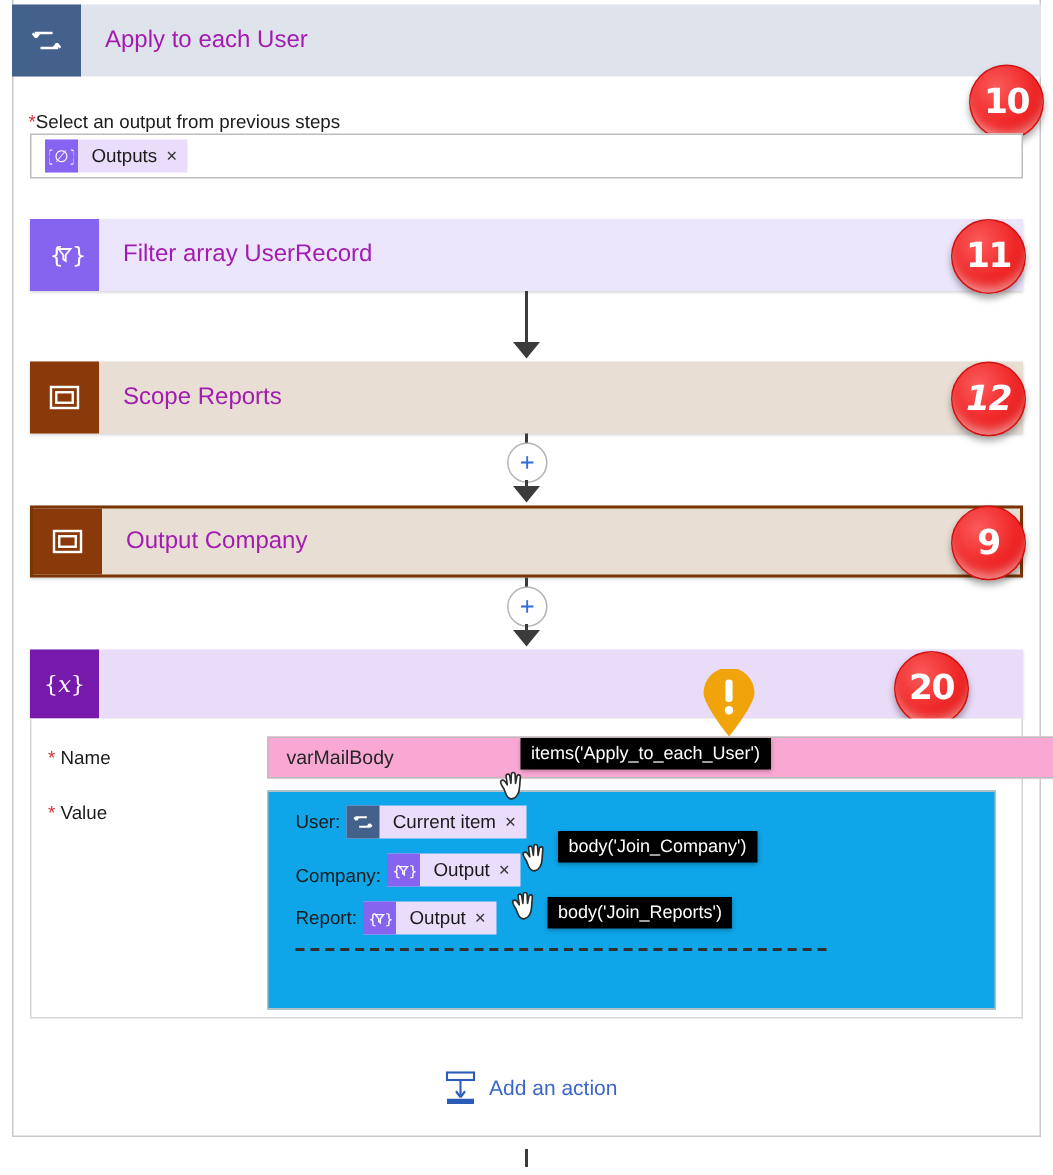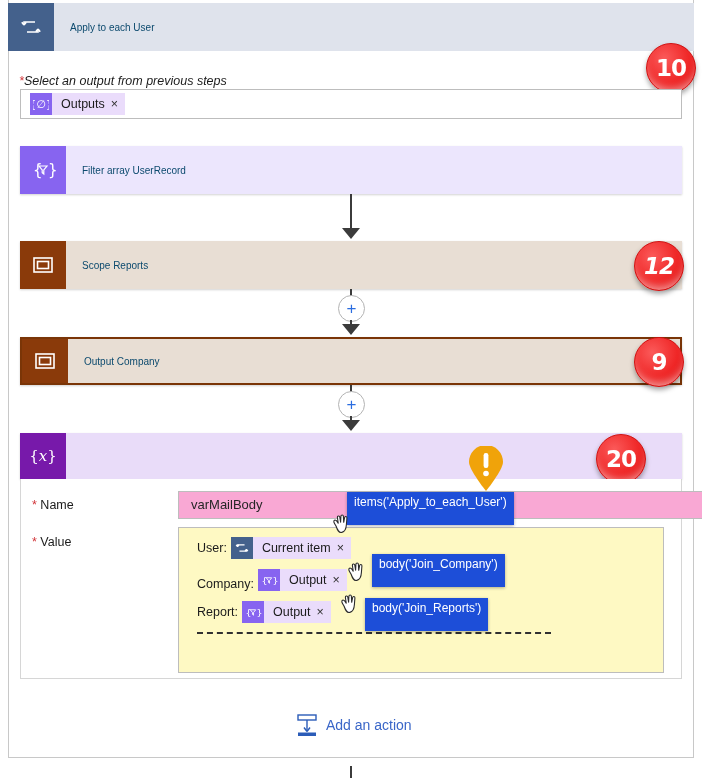--- a/index.html
+++ b/index.html
@@ -18,21 +18,21 @@
   .loop-shell{
     position:absolute;left:8px;top:-4px;width:686px;height:762px;
     border:1px solid #c8c8c8;background:#ffffff;box-sizing:border-box;
   }
   .stub-bottom{position:absolute;left:350px;top:766px;width:2px;height:12px;background:#3b3b3b;}
 
   
   .card{position:absolute;display:flex;align-items:center;box-sizing:border-box;
         box-shadow:0 1px 2px rgba(0,0,0,.18);}
   .card .ico{width:46px;height:100%;flex:0 0 46px;display:flex;align-items:center;justify-content:center;}
-  .card .title{padding-left:16px;font-size:10px;color:#0c4a6e;white-space:nowrap;}
+  .card .title{padding-left:16px;font-size:16px;color:#a21caf;white-space:nowrap;}
 
   .header-card{left:8px;top:3px;width:686px;height:48px;background:#dfe3ec;border:0;box-shadow:none;}
   .header-card .ico{background:#44618c;}
 
   .filter-card{left:20px;top:146px;width:662px;height:48px;background:#ece6fd;}
   .filter-card .ico{background:#8764f0;}
 
   .scope-reports{left:20px;top:241px;width:662px;height:48px;background:#e8ded4;}
   .scope-reports .ico{background:#8a3a0a;}
 
@@ -52,21 +52,21 @@
     background:radial-gradient(circle at 36% 30%, #fb5a5a 0%, #ef2626 55%, #d81414 100%);
     color:#fff;font-size:23px;font-weight:bold;
     display:flex;align-items:center;justify-content:center;
     border:1px solid #cf1212;
     box-shadow:0 3px 5px rgba(0,0,0,.35), inset 0 -7px 8px -4px rgba(255,255,255,.55);
     letter-spacing:-1px;
     font-family:"DejaVu Sans", sans-serif;
   }
 
   
-  .req-label{position:absolute;font-size:12.5px;color:#1b1b1b;font-style:italic;}
+  .req-label{position:absolute;font-size:12.5px;color:#1b1b1b;}
   .req-label .star{color:#d13438;}
 
   .token-field{position:absolute;border:1px solid #bdbdbd;background:#fff;box-sizing:border-box;}
 
   .token{display:inline-flex;align-items:center;background:#eadcfb;height:22px;vertical-align:middle;}
   .token .t-ico{width:22px;height:22px;background:#8764f0;display:flex;align-items:center;justify-content:center;flex:0 0 22px;}
   .token .t-ico.darkblue{background:#44618c;}
   .token .t-txt{padding:0 6px 0 9px;font-size:12.5px;color:#1b1b1b;white-space:nowrap;}
   .token .t-x{padding-right:7px;font-size:12.5px;color:#333;cursor:pointer;}
 
@@ -84,29 +84,29 @@
                background:#fff;border:1px solid #d6d6d6;border-top:0;box-sizing:border-box;}
   .fld-label{position:absolute;font-size:12.5px;color:#1b1b1b;}
   .fld-label .star{color:#d13438;}
 
   .name-input{position:absolute;left:178px;top:491px;width:562px;height:28px;
     border:1px solid #bdbdbd;background:#f9a8d4;box-sizing:border-box;}
   .name-input .val{position:absolute;left:12px;top:5px;font-size:13px;color:#262626;}
   .chev{position:absolute;right:11px;top:7px;width:13px;height:13px;}
 
   .value-box{position:absolute;left:178px;top:527px;width:486px;height:146px;
-    border:1px solid #bdbdbd;background:#fef9c3;box-sizing:border-box;}
+    border:1px solid #bdbdbd;background:#0ea5e9;box-sizing:border-box;}
   .vrow{position:absolute;display:flex;align-items:center;white-space:nowrap;}
   .vrow .rlabel{font-size:12.5px;color:#1b1b1b;margin-right:4px;}
   .dashline{position:absolute;left:18px;top:104px;width:354px;height:0;
     border-top:2px dashed #303030;}
 
   
-  .tip{position:absolute;background:#1d4ed8;color:#fff;font-size:12px;
-       padding:3px 7px 16px 7px;white-space:nowrap;box-shadow:0 1px 3px rgba(0,0,0,.3);}
+  .tip{position:absolute;background:#000000;color:#fff;font-size:12px;
+       padding:3px 7px 4px 7px;white-space:nowrap;box-shadow:0 1px 3px rgba(0,0,0,.3);}
 
   
   .pin{position:absolute;width:38px;height:46px;}
 
   
   .hand{position:absolute;}
 
   
   .help{position:absolute;width:16px;height:16px;border:1.3px solid #5b6ee0;border-radius:50%;
         color:#5b6ee0;font-size:11px;display:flex;align-items:center;justify-content:center;
@@ -156,20 +156,21 @@
   <div class="card filter-card">
     <div class="ico">
       <svg class="glyph" width="26" height="22" viewBox="0 0 26 22">
         <text x="3" y="16" font-size="15" fill="#fff" font-family="DejaVu Sans, sans-serif">{</text>
         <path d="M9 7 H17 L13.8 11 V15 L12.2 13.8 V11 Z" fill="none" stroke="#fff" stroke-width="1.2"></path>
         <text x="18" y="16" font-size="15" fill="#fff" font-family="DejaVu Sans, sans-serif">}</text>
       </svg>
     </div>
     <div class="title">Filter array UserRecord</div>
   </div>
+  <div class="badge" style="left:634px;top:146px;">11</div>
 
   <div class="conn-line" style="top:194px;height:38px;"></div>
   <div class="arrow-head" style="top:228px;"></div>
 
   <div class="card scope-reports">
     <div class="ico">
       <svg class="glyph" width="24" height="20" viewBox="0 0 24 20">
         <rect x="3" y="3" width="18" height="14" fill="none" stroke="#fff" stroke-width="1.6"></rect>
         <rect x="6.5" y="6.5" width="11" height="7" fill="none" stroke="#fff" stroke-width="1.6"></rect>
       </svg>

